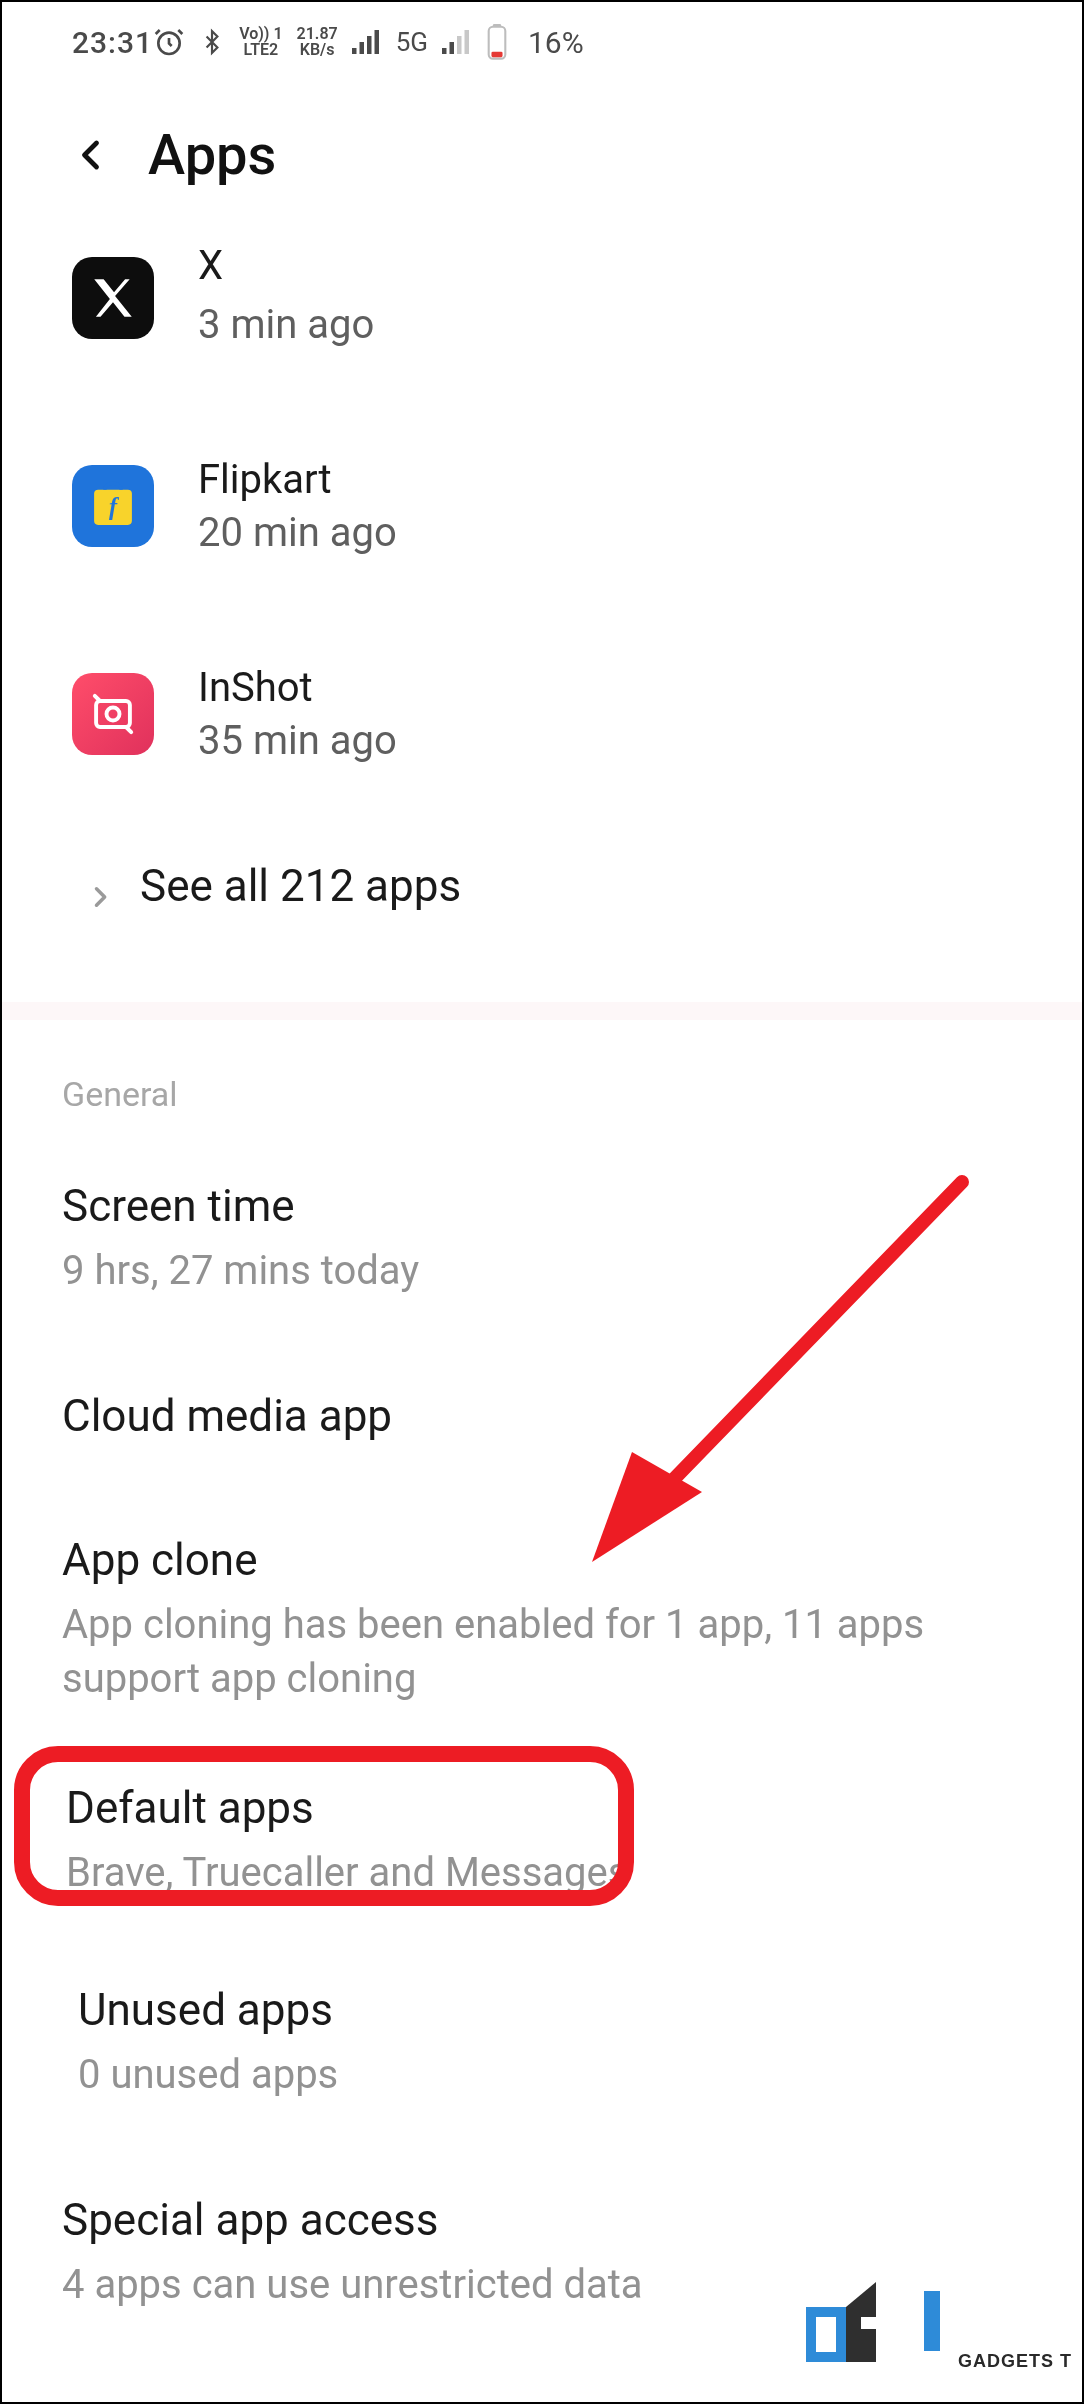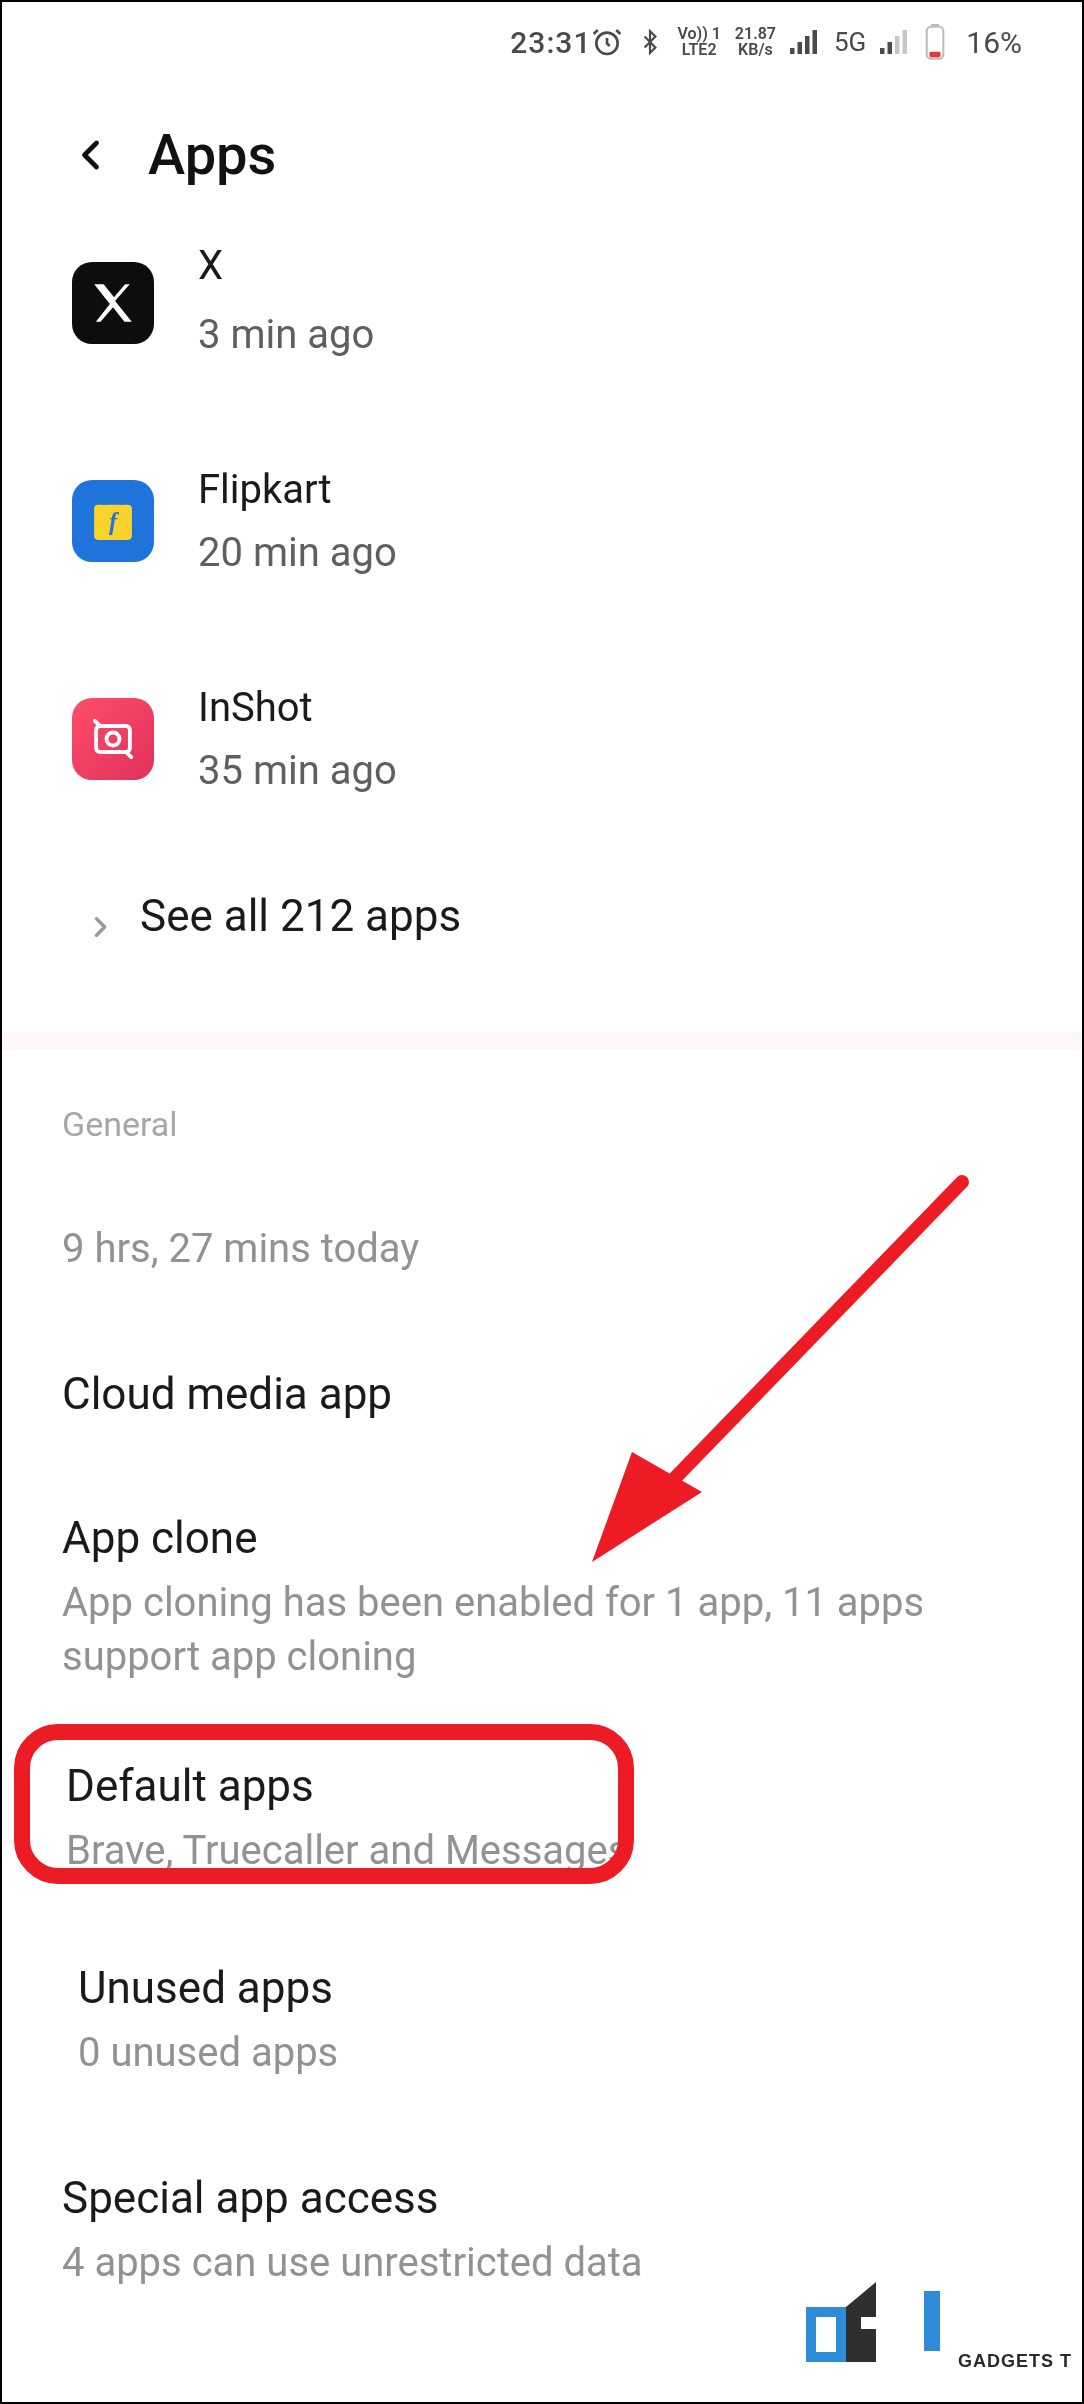--- a/index.html
+++ b/index.html
@@ -10,25 +10,24 @@
     color: #1a1a1a;
     position: relative;
     border: 2px solid #000;
   }
 
   
   .status-bar {
     height: 80px;
     display: flex;
     align-items: center;
-    justify-content: flex-end;
+    justify-content: flex-start;
     padding: 0 60px 0 70px;
     font-size: 30px;
     color: #4a4a4a;
-    margin-left: 36px;
   }
   .status-left { font-weight: 500; letter-spacing: 1px; }
   .status-right { display: flex; align-items: center; gap: 14px; }
   .status-right svg { display: block; }
   .net-col { display:flex; flex-direction:column; align-items:center; line-height:1; font-size:16px; font-weight:600;}
   .battery-pct { font-size: 30px; margin-left: 6px; }
 
   
   .header {
     display: flex;
@@ -47,21 +46,21 @@
     padding: 24px 60px 24px 70px;
   }
   .recent-app + .recent-app { margin-top: 60px; }
   .app-icon {
     width: 82px; height: 82px;
     border-radius: 20px;
     display:flex; align-items:center; justify-content:center;
     flex-shrink:0;
   }
   .app-text .name { font-size: 40px; font-weight: 400; color:#1a1a1a; }
-  .app-text .sub { font-size: 40px; color: #5f5f5f; margin-top: 16px; font-weight:400; }
+  .app-text .sub { font-size: 40px; color: #5f5f5f; margin-top: 6px; font-weight:400; }
   
   .row-x .app-text .name { font-size: 40px; transform: translateY(-6px); color:#1a1a1a;}
   .row-x { padding-top: 0; }
 
   .see-all {
     display:flex; align-items:center; gap: 26px;
     padding: 72px 60px 90px 80px;
     font-size: 44px;
     color:#1a1a1a;
     text-align:right;
@@ -225,20 +224,21 @@
       </svg>
   </div>
   <span>See all 212 apps</span>
 </div>
 
 <div class="divider"></div>
 
 <div class="section-label">General</div>
 
 <div class="setting-item">
+  <div class="title">Screen time</div>
   <div class="desc">9 hrs, 27 mins today</div>
 </div>
 
 <div class="setting-item">
   <div class="title">Cloud media app</div>
 </div>
 
 <div class="setting-item">
   <div class="title">App clone</div>
   <div class="desc">App cloning has been enabled for 1 app, 11 apps support app cloning</div>

